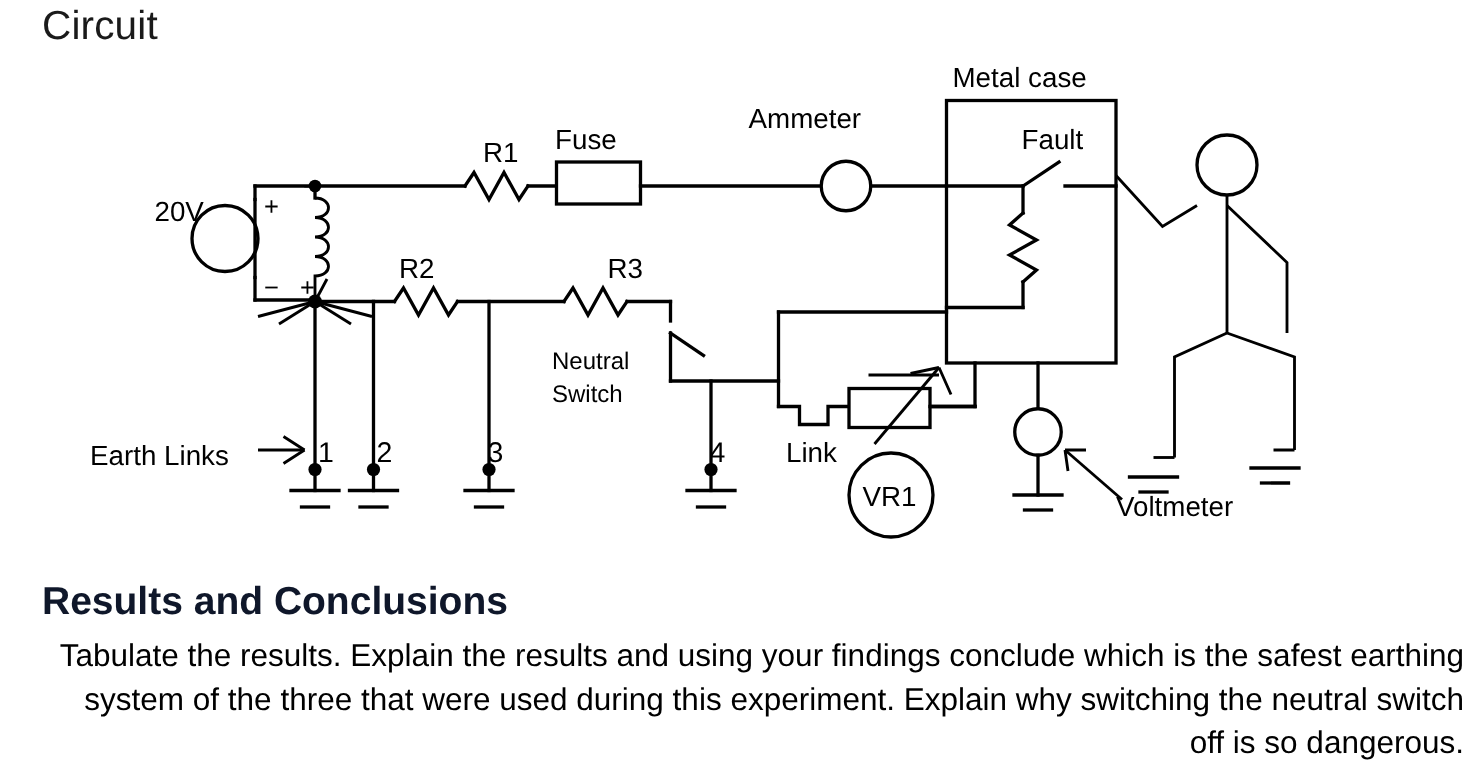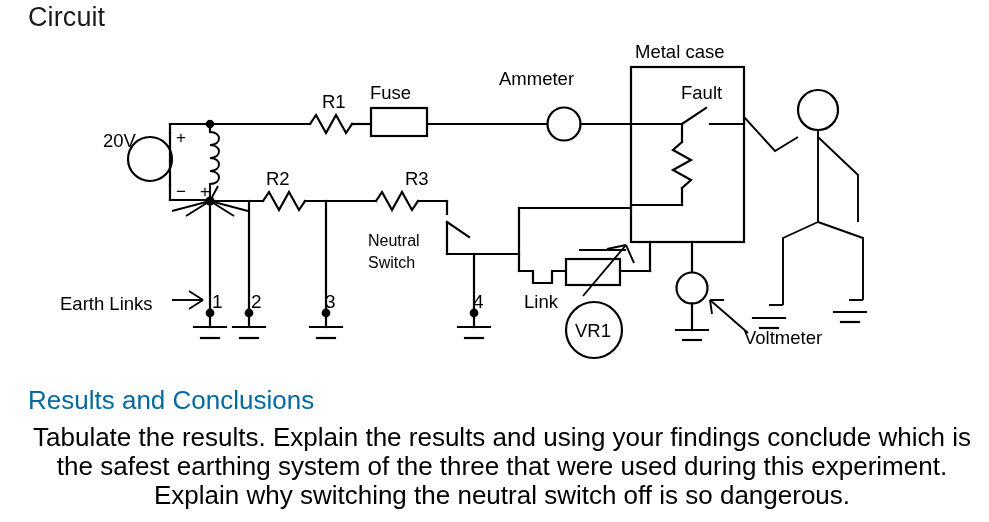--- a/index.html
+++ b/index.html
@@ -30,34 +30,34 @@
     font-weight: 400;
     letter-spacing: 0.1px;
     color: #1a1a1a;
     line-height: 34px;
   }
   .section-heading {
     position: absolute;
     left: 28px;
     top: 384px;
     font-size: 26px;
-    font-weight: 400;
-    color: #0369a1;
+    font-weight: 700;
+    color: #0f172a;
     line-height: 32px;
   }
   .body-text {
     position: absolute;
     left: 28px;
     top: 423px;
     width: 948px;
-    font-size: 26px;
+    font-size: 21px;
     line-height: 29px;
     font-weight: 400;
     color: #000000;
-    text-align: center;
+    text-align: right;
   }
   #circuit-svg {
     position: absolute;
     left: 0;
     top: 0;
     width: 989px;
     height: 380px;
   }
   .wire {
     stroke: #000000;

